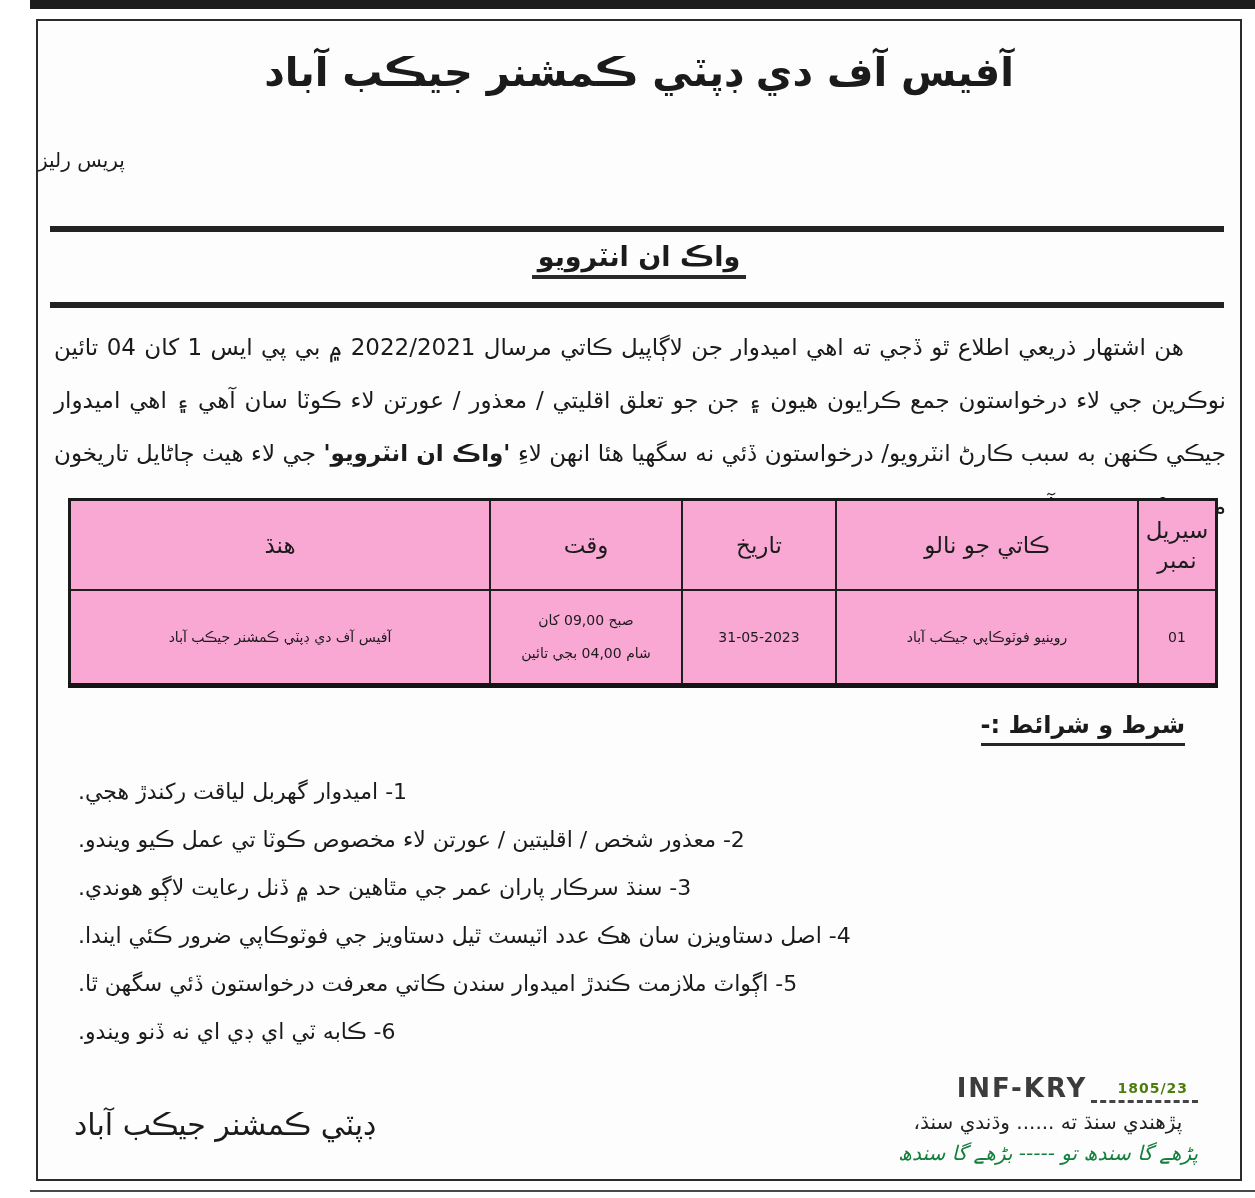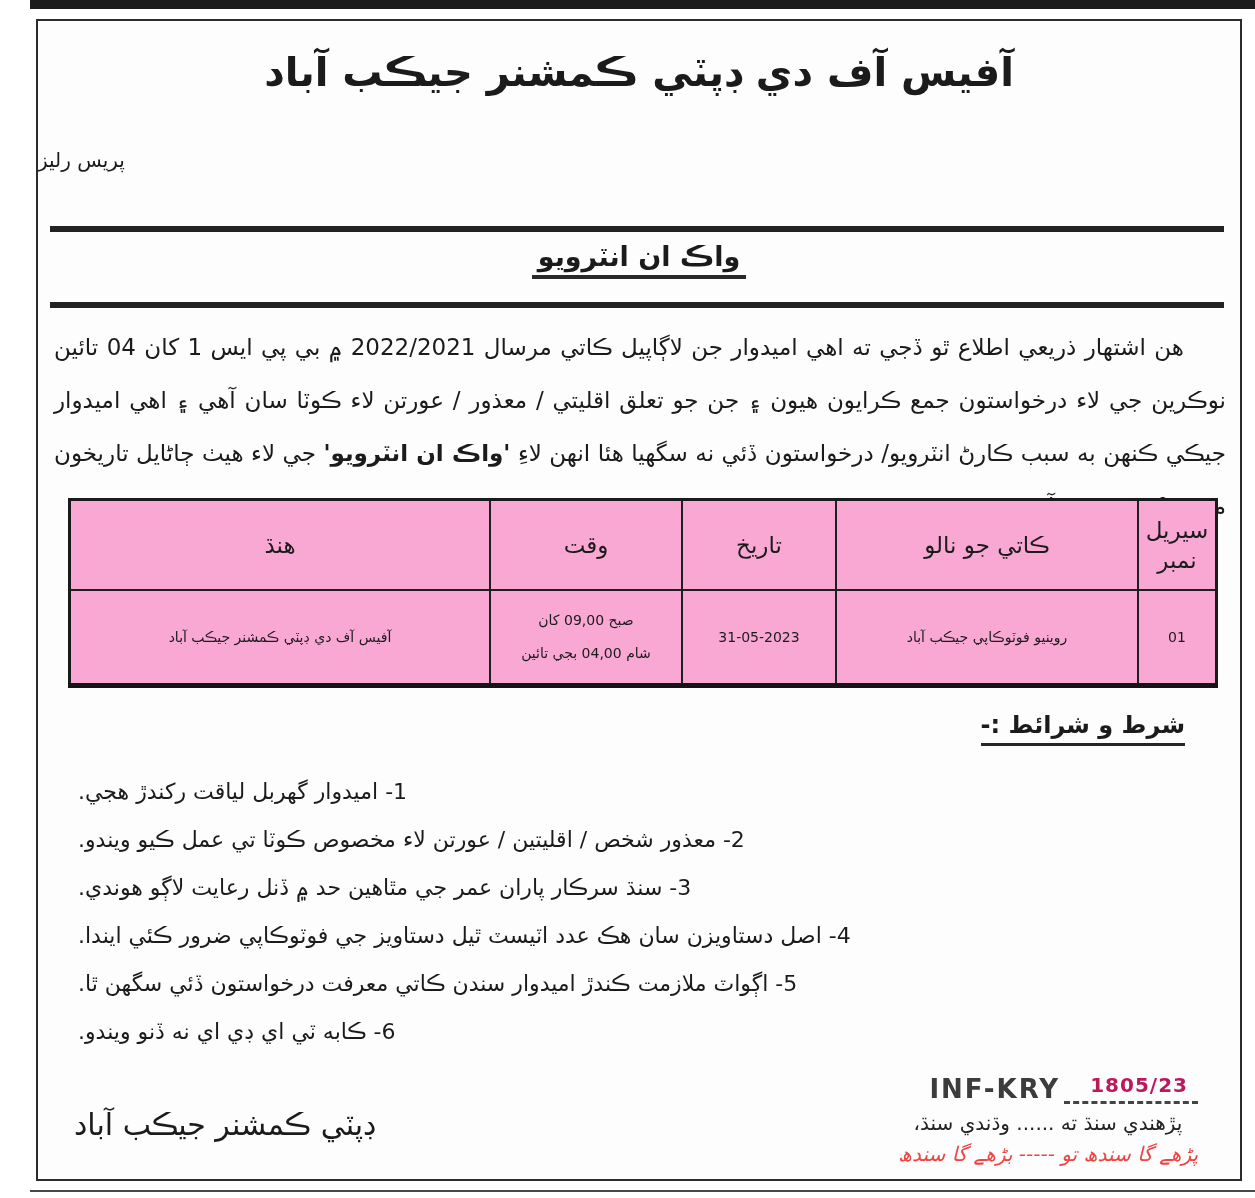--- a/index.html
+++ b/index.html
@@ -65,25 +65,25 @@
   .footer-right{
     position:absolute;top:1052px;right:42px;direction:rtl;text-align:center;
   }
   .inf-row{direction:ltr;display:flex;align-items:flex-end;justify-content:flex-end;margin-bottom:4px;}
   .inf-code{
     font-size:26px;font-weight:bold;letter-spacing:2px;color:#3c3c3c;
     font-family:"DejaVu Sans",sans-serif;
   }
   .inf-number{
     display:inline-block;border-bottom:3px dashed #444;margin-left:4px;
-    font-size:20px;font-weight:bold;color:#be185d;
+    font-size:14px;font-weight:bold;color:#4d7c0f;
     padding:0 10px 4px 26px;letter-spacing:1px;
   }
   .slogan-1{font-size:20px;line-height:31px;color:#222;}
-  .slogan-2{font-size:20px;line-height:31px;font-style:italic;color:#ef4444;}
+  .slogan-2{font-size:20px;line-height:31px;font-style:italic;color:#15803d;}
   .signature{
     position:absolute;left:36px;top:1086px;
     font-size:30px;font-weight:normal;direction:rtl;
   }
 </style>
 </head>
 <body>
 
 <div class="page">
 

